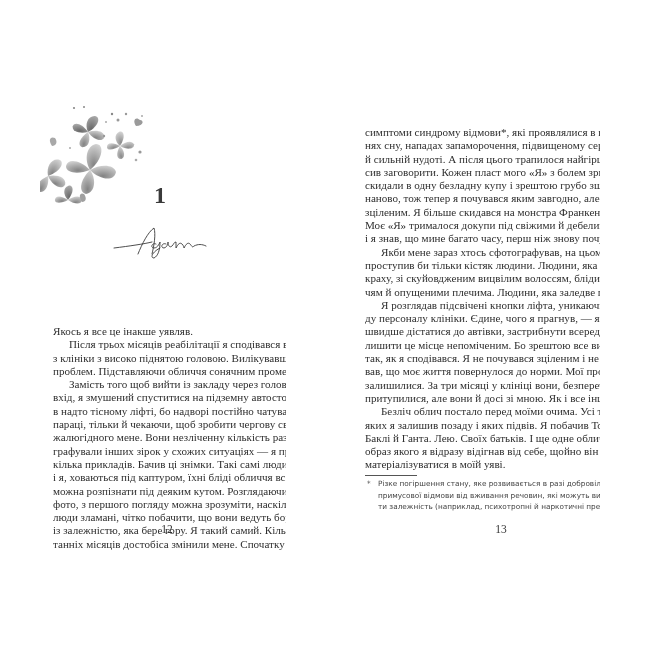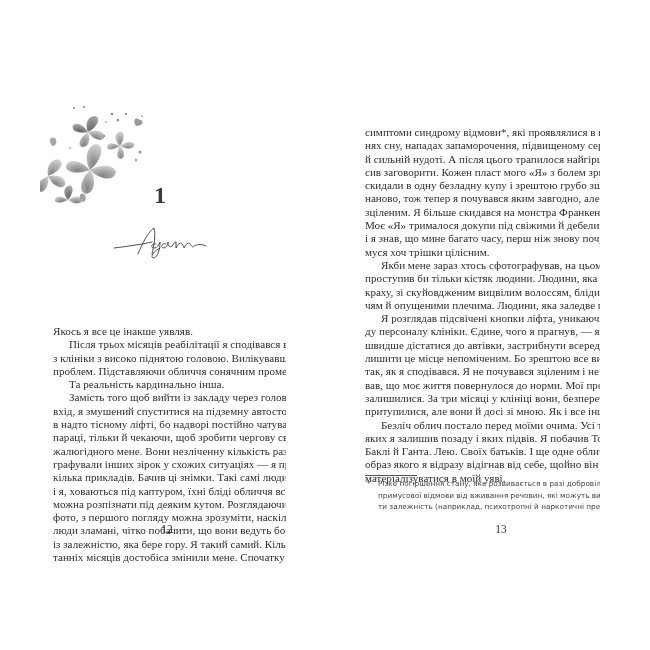--- a/index.html
+++ b/index.html
@@ -198,21 +198,20 @@
     <svg class="chapter-title" viewBox="0 0 110 36" width="110" height="36" xmlns="http://www.w3.org/2000/svg">
       <title>Again</title>
       <path d="M4,24 C20,22 34,20 42,18 M28,30 C32,20 38,8 44,4 C46,10 44,22 42,30 M46,20 C42,18 40,24 44,24 C48,24 50,18 50,18 C50,26 48,32 44,34 C40,34 42,28 50,24 M56,20 C52,18 50,24 54,24 C58,23 58,18 58,18 C58,22 60,24 62,22 C64,20 64,18 66,18 C66,20 66,24 66,24 C68,20 70,18 72,20 C74,22 74,24 74,24 C76,20 78,18 80,20 C82,22 82,24 84,22 C88,20 92,20 96,22" fill="none" stroke="#3a3a3a" stroke-width="0.9" stroke-linecap="round" stroke-linejoin="round"></path>
     </svg>
 
     <div class="column col-left">
       <span class="line last">Якось я все це інакше уявляв.</span>
       <span class="line indent">Після трьох місяців реабілітації я сподівався вийти</span>
       <span class="line">з клініки з високо піднятою головою. Вилікувавшись. Без</span>
       <span class="line last">проблем. Підставляючи обличчя сонячним променям.</span>
-      <span class="line indent last">Та реальність кардинально інша.</span>
       <span class="line indent">Замість того щоб вийти із закладу через головний</span>
       <span class="line">вхід, я змушений спуститися на підземну автостоянку</span>
       <span class="line">в надто тісному ліфті, бо надворі постійно чатували па-</span>
       <span class="line">параці, тільки й чекаючи, щоб зробити чергову світлину</span>
       <span class="line">жалюгідного мене. Вони незліченну кількість разів фото-</span>
       <span class="line">графували інших зірок у схожих ситуаціях — я пригадав</span>
       <span class="line">кілька прикладів. Бачив ці знімки. Такі самі люди, як</span>
       <span class="line">і я, ховаються під каптуром, їхні бліді обличчя все ще</span>
       <span class="line">можна розпізнати під деяким кутом. Розглядаючи такі</span>
       <span class="line">фото, з першого погляду можна зрозуміти, наскільки ці</span>
@@ -228,21 +227,20 @@
     <div class="column col-right">
       <span class="line">симптоми синдрому відмови*, які проявлялися в порушен-</span>
       <span class="line">нях сну, нападах запаморочення, підвищеному серцебитті</span>
       <span class="line">й сильній нудоті. А після цього трапилося найгірше: я му-</span>
       <span class="line">сив заговорити. Кожен пласт мого «Я» з болем зривали,</span>
       <span class="line">скидали в одну безладну купу і зрештою грубо зшивали</span>
       <span class="line">наново, тож тепер я почувався яким завгодно, але не</span>
       <span class="line">зціленим. Я більше скидався на монстра Франкенштайна.</span>
       <span class="line">Моє «Я» трималося докупи під свіжими й дебелими швами,</span>
       <span class="line">і я знав, що мине багато часу, перш ніж знову почувати-</span>
-      <span class="line last">муся хоч трішки цілісним.</span>
       <span class="line indent">Якби мене зараз хтось сфотографував, на цьому фото</span>
       <span class="line">проступив би тільки кістяк людини. Людини, яка зазнала</span>
       <span class="line">краху, зі скуйовдженим вицвілим волоссям, блідим облич-</span>
       <span class="line">чям й опущеними плечима. Людини, яка заледве пережила</span>
       <span class="line indent">Я розглядав підсвічені кнопки ліфта, уникаючи погля-</span>
       <span class="line">ду персоналу клініки. Єдине, чого я прагнув, — якомога</span>
       <span class="line">швидше дістатися до автівки, застрибнути всередину й за-</span>
       <span class="line">лишити це місце непоміченим. Бо зрештою все вийшло не</span>
       <span class="line">так, як я сподівався. Я не почувався зціленим і не відчу-</span>
       <span class="line">вав, що моє життя повернулося до норми. Мої проблеми</span>

